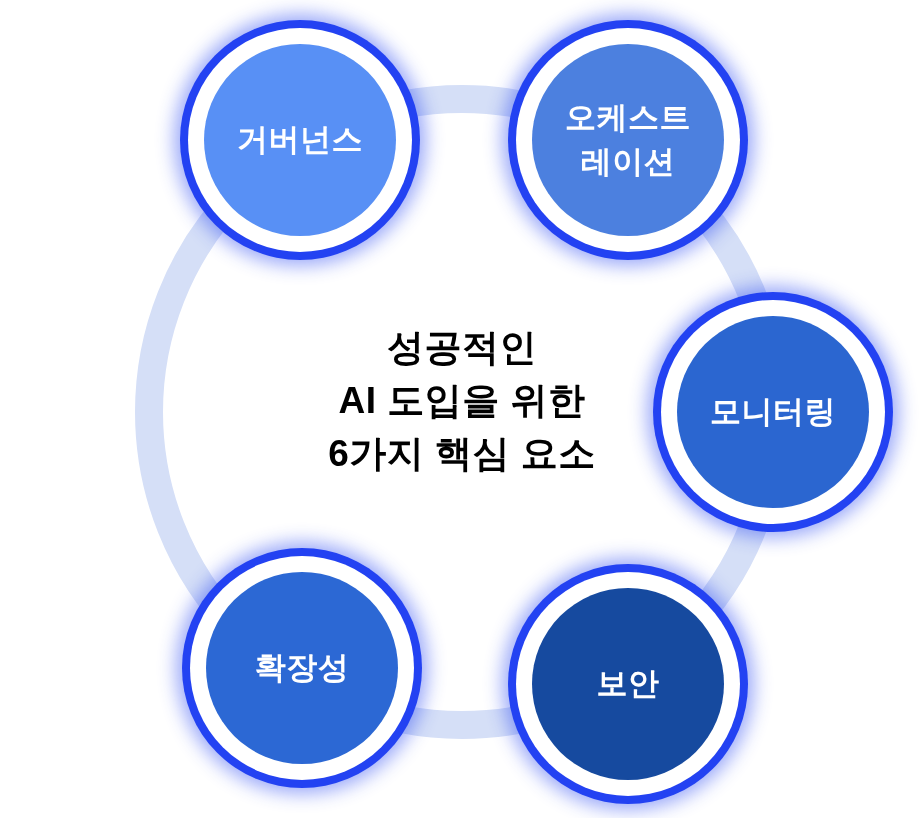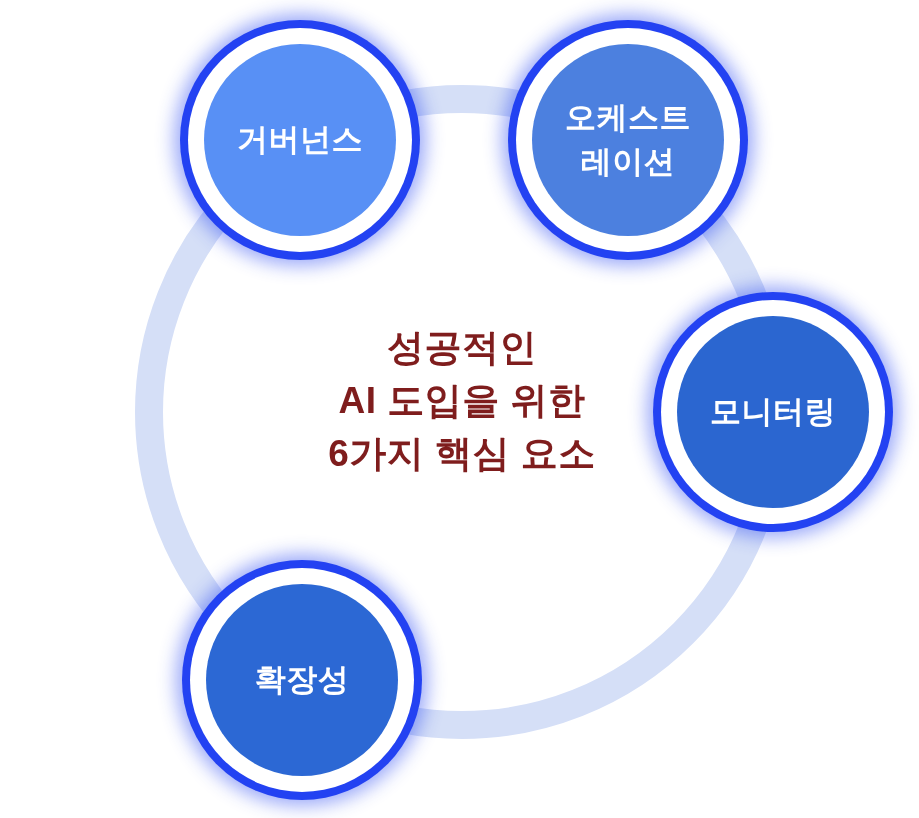--- a/index.html
+++ b/index.html
@@ -47,21 +47,21 @@
     font-weight: 700;
     font-size: 31px;
     line-height: 44px;
     white-space: pre-line;
     letter-spacing: 0.5px;
   }
   .node-1 { left: 204px; top: 44px; }
   .node-2 { left: 532px; top: 44px; }
   .node-3 { left: 677px; top: 316px; }
   .node-4 { left: 532px; top: 588px; }
-  .node-5 { left: 206px; top: 584px; }
+  .node-5 { left: 206px; top: 572px; }
   .node-6 { left: 44px;  top: 316px; }
   
   .center-title {
     position: absolute;
     left: 262px;
     top: 321px;
     width: 400px;
     text-align: center;
     font-weight: 700;
     font-size: 37px;
@@ -84,23 +84,26 @@
 
   <div class="node node-2" style="background: rgb(76, 128, 223);">
     <span class="node-label">오케스트
 레이션</span>
   </div>
 
   <div class="node node-3" style="background: rgb(43, 102, 208);">
     <span class="node-label">모니터링</span>
   </div>
 
+  <div class="node node-4" style="background: rgb(22, 74, 159);">
+    <span class="node-label">보안</span>
+  </div>
 
   <div class="node node-5" style="background: rgb(44, 104, 212);">
     <span class="node-label">확장성</span>
   </div>
 
 
-  <div class="center-title" style="color: #7f1d1d;">성공적인
+  <div class="center-title" style="color: #000000;">성공적인
 AI 도입을 위한
 6가지 핵심 요소</div>
 
 </div>
 
 </body></html>

